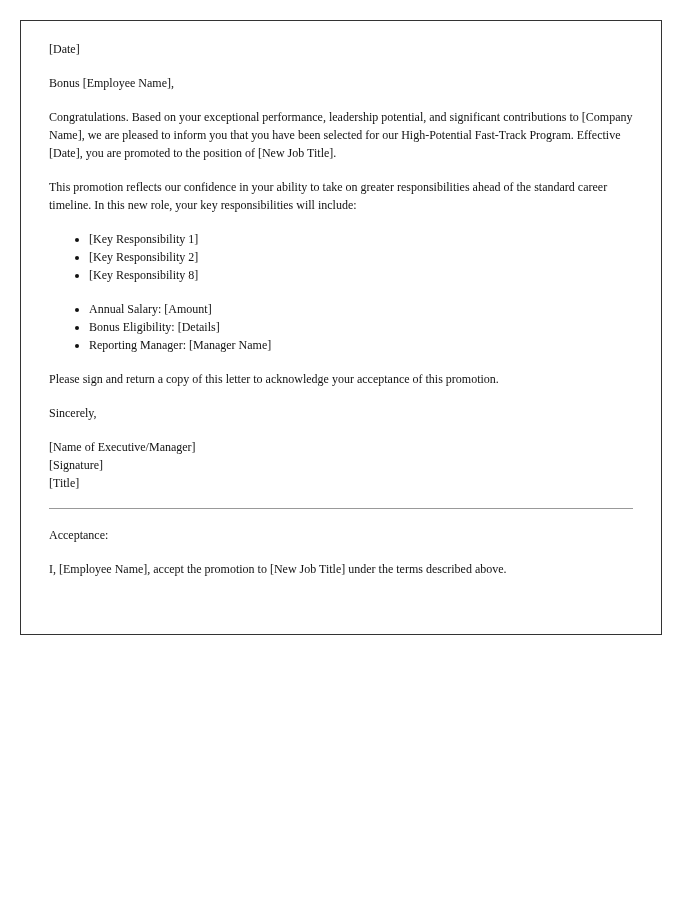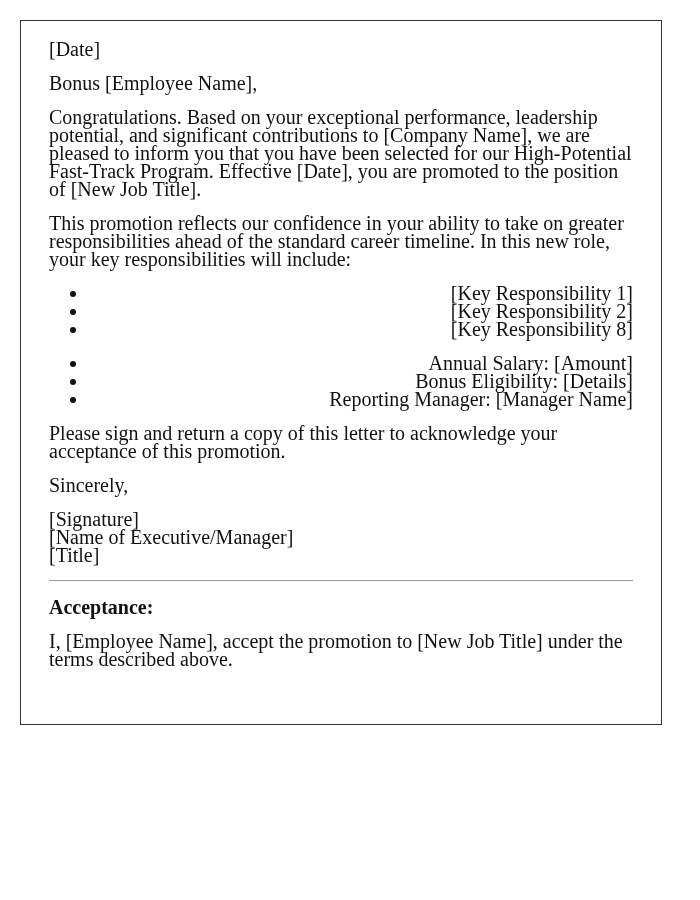--- a/index.html
+++ b/index.html
@@ -7,29 +7,29 @@
   .clip {
     position: absolute; left: 20px; top: 20px;
     width: 642px; height: 781px; overflow: hidden;
   }
   .page {
     box-sizing: border-box;
     width: 642px;
     border: 1px solid #333333;
     padding: 19px 28px 40px 28px;
     font-family: "Liberation Serif", "DejaVu Serif", serif;
-    font-size: 20px; line-height: 18px; color: #111111;
+    font-size: 12px; line-height: 18px; color: #111111;
     background: #ffffff;
   }
   .page p { margin: 0 0 16px 0; }
-  .page ul { margin: 4px 0 16px 0; padding-left: 40px; text-align: right; }
+  .page ul { margin: 4px 0 16px 0; padding-left: 40px; }
   .page li { margin: 0; }
   .line { display: block; }
   hr.divider { border: 0; border-top: 1px solid #999999; margin: 8px 0 17px 0; }
-  .heading { font-weight: bold; }
+  .heading { font-weight: normal; }
 </style>
 </head>
 <body>
 
 <div class="clip">
   <div class="page">
 
     <p>[Date]</p>
 
 
@@ -51,22 +51,22 @@
       <li>Bonus Eligibility: [Details]</li>
       <li>Reporting Manager: [Manager Name]</li>
     </ul>
 
 
     <p>Please sign and return a copy of this letter to acknowledge your acceptance of this promotion.</p>
 
     <p>Sincerely,</p>
 
     <p>
+      <span class="line">[Name of Executive/Manager]</span>
       <span class="line">[Signature]</span>
-      <span class="line">[Name of Executive/Manager]</span>
       <span class="line">[Title]</span>
     </p>
 
     <hr class="divider">
 
     <p class="heading">Acceptance:</p>
 
     <p>I, [Employee Name], accept the promotion to [New Job Title] under the terms described above.</p>
 
   </div>

